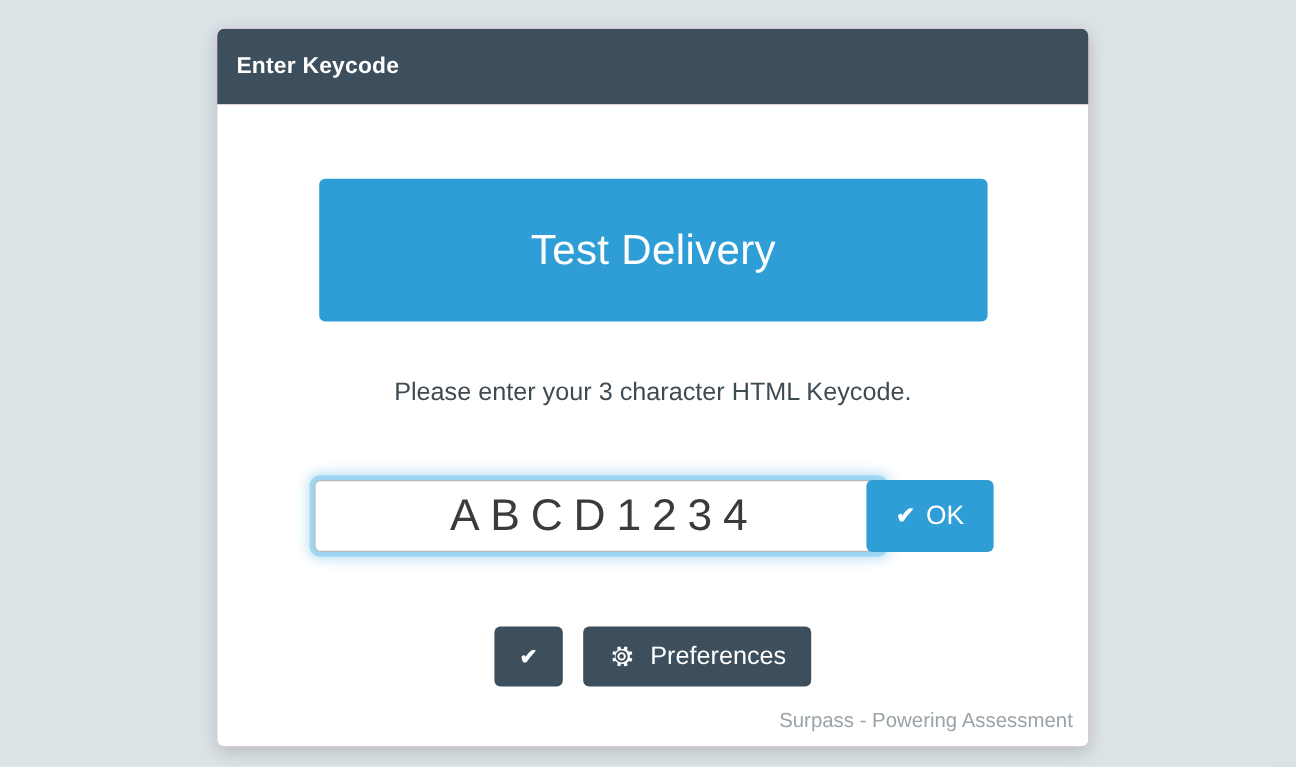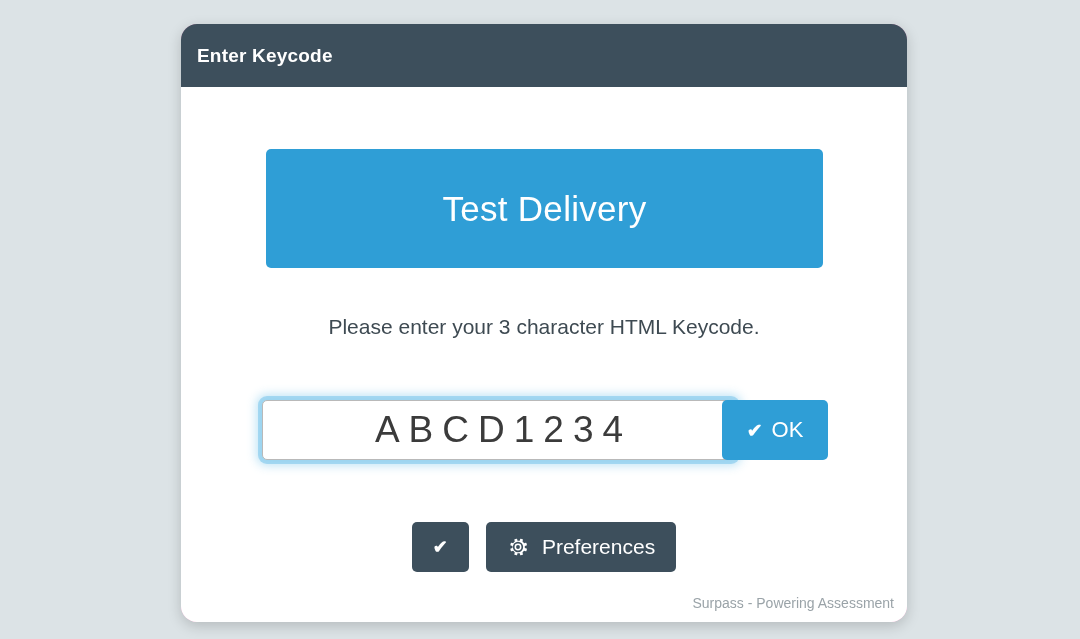--- a/index.html
+++ b/index.html
@@ -21,21 +21,21 @@
   }
 
   
   .modal {
     position: absolute;
     left: 181px;
     top: 24px;
     width: 726px;
     height: 598px;
     background: #f9a8d4;
-    border-radius: 16px;
+    border-radius: 6px;
     box-shadow: 0 4px 14px rgba(0,0,0,0.18);
     overflow: hidden;
   }
 
   .modal-header {
     height: 63px;
     background: #3d4f5c;
     display: flex;
     align-items: center;
     padding: 0 16px;
@@ -171,21 +171,21 @@
   }
   .action-btn .check-glyph { font-size: 18px; font-weight: bold; }
   .gear-icon { display: inline-flex; align-items: center; }
 
   
   .footer {
     position: absolute;
     right: 13px;
     bottom: 11px;
     color: #9aa3a8;
-    font-size: 14px;
+    font-size: 17px;
   }
 </style>
 </head>
 <body>
 
 <div class="screen">
 
   <div class="modal">
 
     <div class="modal-header">

